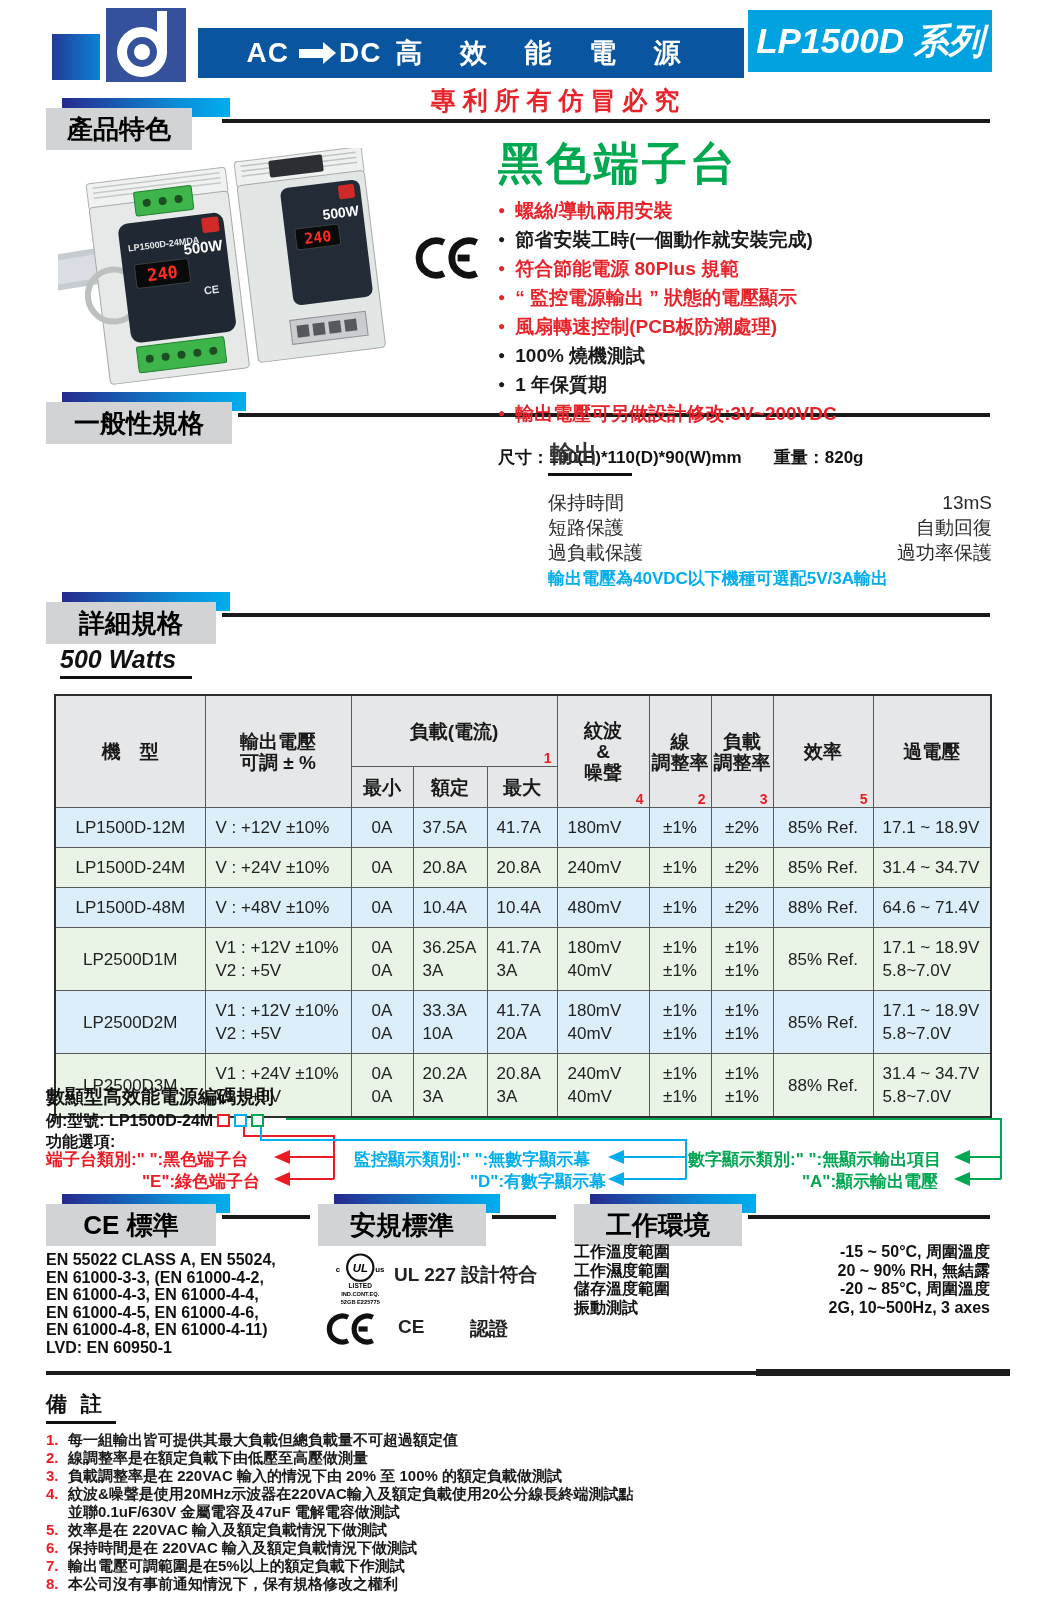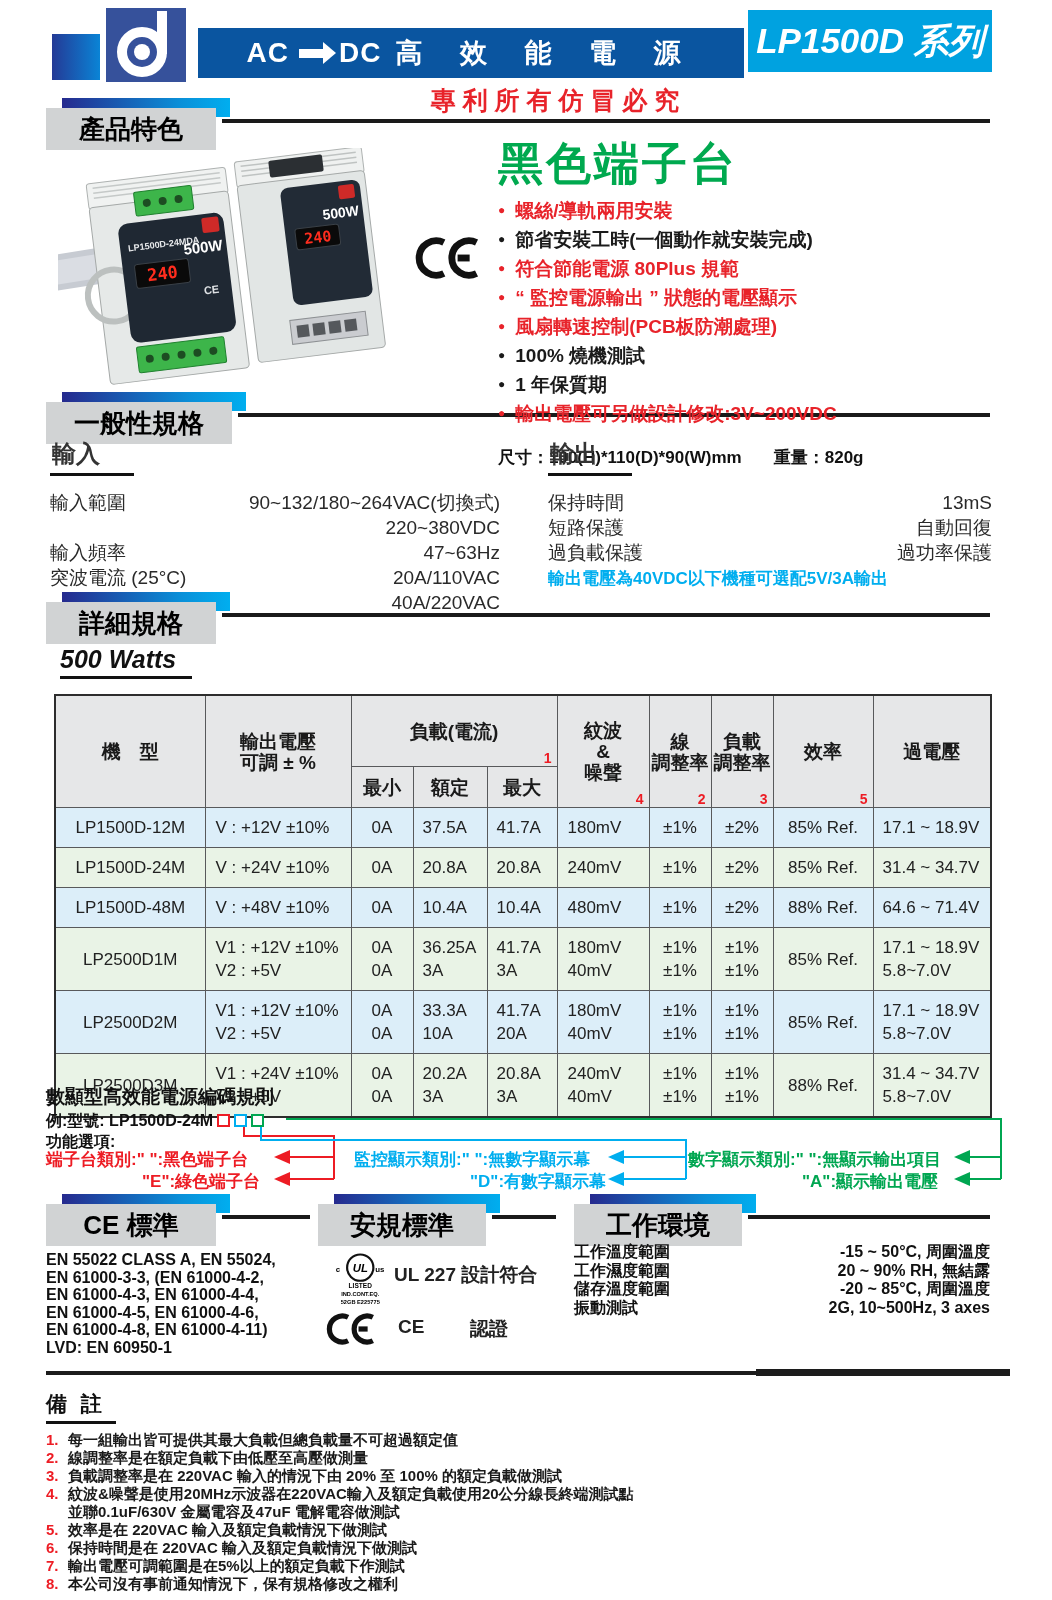--- a/index.html
+++ b/index.html
@@ -123,21 +123,21 @@
     <span class="arrow-right"></span>
     <span class="lat">DC</span>
     <span class="cn">高 效 能 電 源</span>
   </div>
   <div class="abs series">LP1500D 系列</div>
   <div class="abs patent">專 利 所 有 仿 冒 必 究</div>
 
   <div class="sec" style="left:46px;top:98px;width:944px;">
     <div class="bar" style="width:168px;"></div>
     <div class="rule" style="left:176px;right:0;"></div>
-    <div class="box" style="width:170px;">產品特色</div>
+    <div class="box" style="width:146px;">產品特色</div>
   </div>
   <div class="sec" style="left:46px;top:592px;width:944px;">
     <div class="bar" style="width:168px;"></div>
     <div class="rule" style="left:176px;right:0;"></div>
     <div class="box" style="width:170px;">詳細規格</div>
   </div>
   <div class="sec" style="left:46px;top:392px;width:944px;">
     <div class="bar" style="width:184px;"></div>
     <div class="rule" style="left:192px;right:0;"></div>
     <div class="box" style="width:186px;">一般性規格</div>
@@ -242,35 +242,20 @@
         <li class="feat-black">100% 燒機測試</li>
         <li class="feat-black">1 年保質期</li>
         <li class="feat-red">輸出電壓可另做設計修改:3V~200VDC</li>
       </ul>
     <div class="dims">
       <span>尺寸：100(H)*110(D)*90(W)mm</span>
       <span>重量：820g</span>
     </div>
   </div>
 
-  <div class="abs g-block gi" style="left:50px;top:438px;width:450px;">
-    <div class="g-title">輸入</div>
-    <div class="g-grid">
-        <div class="g-label">輸入範圍</div>
-        <div class="g-value">90~132/180~264VAC(切換式)</div>
-        <div class="g-label"></div>
-        <div class="g-value">220~380VDC</div>
-        <div class="g-label">輸入頻率</div>
-        <div class="g-value">47~63Hz</div>
-        <div class="g-label">突波電流 (25°C)</div>
-        <div class="g-value">20A/110VAC</div>
-        <div class="g-label"></div>
-        <div class="g-value">40A/220VAC</div>
-      </div>
-  </div>
   <div class="abs g-block go" style="left:548px;top:438px;width:444px;">
     <div class="g-title">輸出</div>
     <div class="g-grid">
         <div class="g-label">保持時間</div>
         <div class="g-value">13mS</div>
         <div class="g-label">短路保護</div>
         <div class="g-value">自動回復</div>
         <div class="g-label">過負載保護</div>
         <div class="g-value">過功率保護</div>
       </div>

